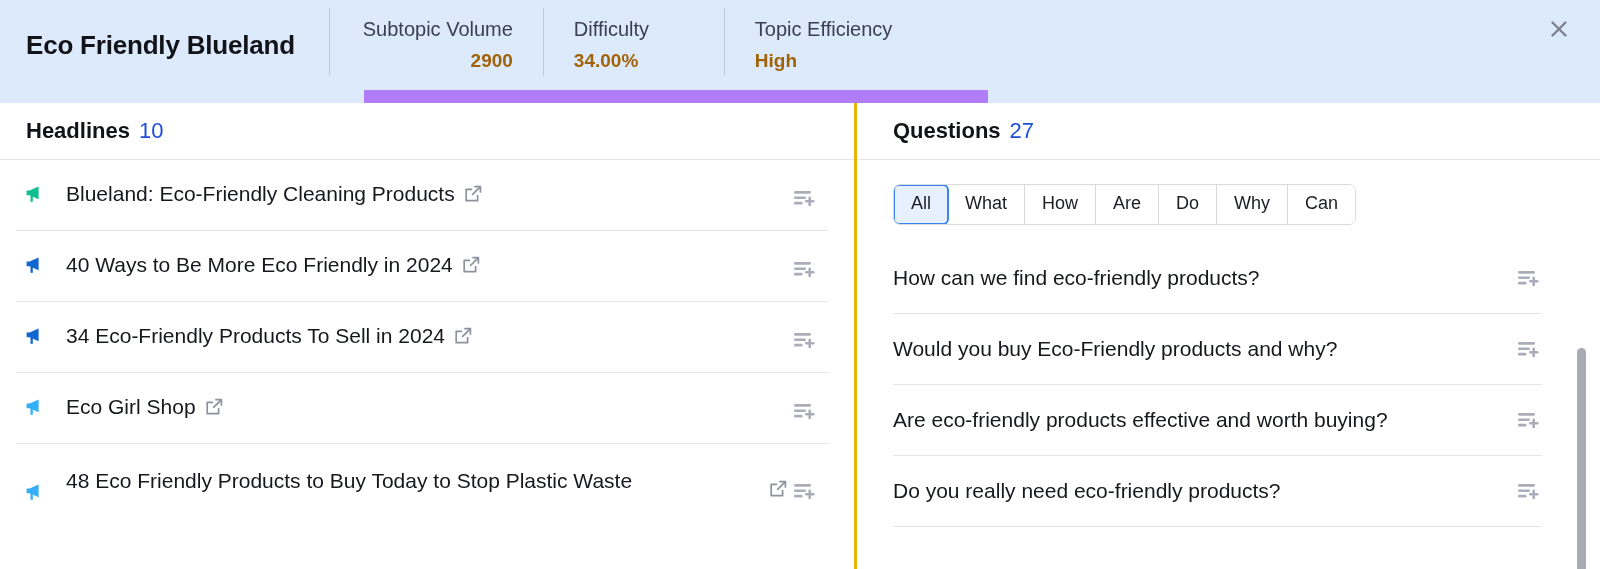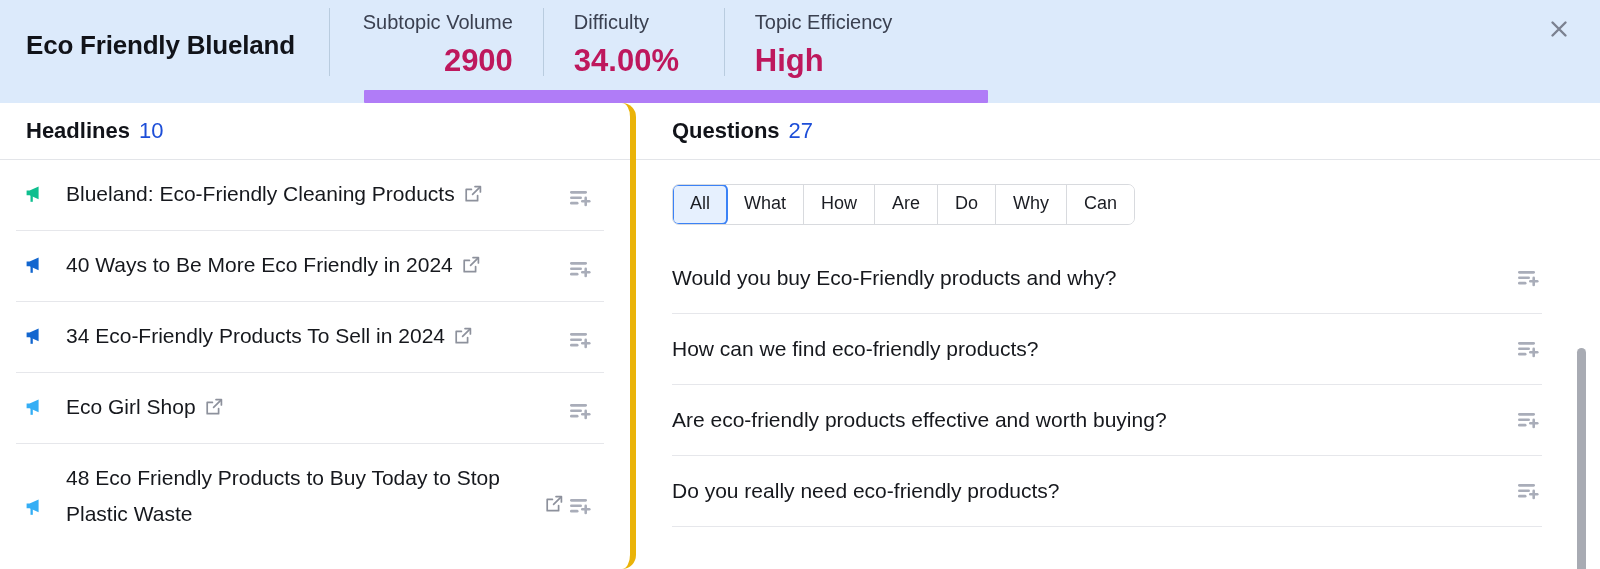--- a/index.html
+++ b/index.html
@@ -62,23 +62,23 @@
     box-sizing: border-box;
   }
   .hdr-metric .m-label {
     font-size: 20px;
     color: #3a4050;
     line-height: 1.15;
     white-space: nowrap;
     margin-bottom: 10px;
   }
   .hdr-metric .m-value {
-    font-size: 31px;
+    font-size: 19px;
     font-weight: bold;
-    color: #be185d;
+    color: #a16207;
     line-height: 1.1;
     white-space: nowrap;
   }
   .m-vol   { width: 213px; align-items: flex-end; }
   .m-diff  { width: 180px; }
   .m-eff   { width: 230px; }
 
   .purple-bar {
     position: absolute;
     left: 364px;
@@ -101,25 +101,24 @@
     cursor: pointer;
   }
   .close-btn svg { display: block; }
 
   
   .panels {
     display: flex;
     height: 466px;
   }
   .panel-left {
-    width: 636px;
-    box-sizing: border-box;
-    border-right: 6px solid #eab308;
+    width: 857px;
+    box-sizing: border-box;
+    border-right: 3px solid #eab308;
     position: relative;
-    border-radius: 14px;
   }
   .panel-right {
     flex: 1;
     box-sizing: border-box;
     position: relative;
     overflow: hidden;
   }
 
   .panel-head {
     height: 57px;
@@ -477,36 +476,36 @@
           <div class="q-tab">Are</div>
           <div class="q-tab">Do</div>
           <div class="q-tab">Why</div>
           <div class="q-tab">Can</div>
         </div>
       </div>
 
       <div class="q-list">
 
         <div class="q-row">
+          <div class="q-text">How can we find eco-friendly products?</div>
+          <div class="q-actions">
+            <span class="addlist-btn">
+              <svg width="26" height="24" viewBox="0 0 26 24" aria-hidden="true">
+                <rect x="2" y="5" width="17" height="2.7" rx="1.35" fill="#a9adb9"></rect>
+                <rect x="2" y="10.4" width="12" height="2.7" rx="1.35" fill="#a9adb9"></rect>
+                <rect x="2" y="15.8" width="8.5" height="2.7" rx="1.35" fill="#a9adb9"></rect>
+                <rect x="16.4" y="10.6" width="2.6" height="9.6" rx="1.3" fill="#a9adb9"></rect>
+                <rect x="13" y="14" width="9.6" height="2.6" rx="1.3" fill="#a9adb9"></rect>
+              </svg>
+            </span>
+          </div>
+        </div>
+
+        <div class="q-row">
           <div class="q-text">Would you buy Eco-Friendly products and why?</div>
-          <div class="q-actions">
-            <span class="addlist-btn">
-              <svg width="26" height="24" viewBox="0 0 26 24" aria-hidden="true">
-                <rect x="2" y="5" width="17" height="2.7" rx="1.35" fill="#a9adb9"></rect>
-                <rect x="2" y="10.4" width="12" height="2.7" rx="1.35" fill="#a9adb9"></rect>
-                <rect x="2" y="15.8" width="8.5" height="2.7" rx="1.35" fill="#a9adb9"></rect>
-                <rect x="16.4" y="10.6" width="2.6" height="9.6" rx="1.3" fill="#a9adb9"></rect>
-                <rect x="13" y="14" width="9.6" height="2.6" rx="1.3" fill="#a9adb9"></rect>
-              </svg>
-            </span>
-          </div>
-        </div>
-
-        <div class="q-row">
-          <div class="q-text">How can we find eco-friendly products?</div>
           <div class="q-actions">
             <span class="addlist-btn">
               <svg width="26" height="24" viewBox="0 0 26 24" aria-hidden="true">
                 <rect x="2" y="5" width="17" height="2.7" rx="1.35" fill="#a9adb9"></rect>
                 <rect x="2" y="10.4" width="12" height="2.7" rx="1.35" fill="#a9adb9"></rect>
                 <rect x="2" y="15.8" width="8.5" height="2.7" rx="1.35" fill="#a9adb9"></rect>
                 <rect x="16.4" y="10.6" width="2.6" height="9.6" rx="1.3" fill="#a9adb9"></rect>
                 <rect x="13" y="14" width="9.6" height="2.6" rx="1.3" fill="#a9adb9"></rect>
               </svg>
             </span>

